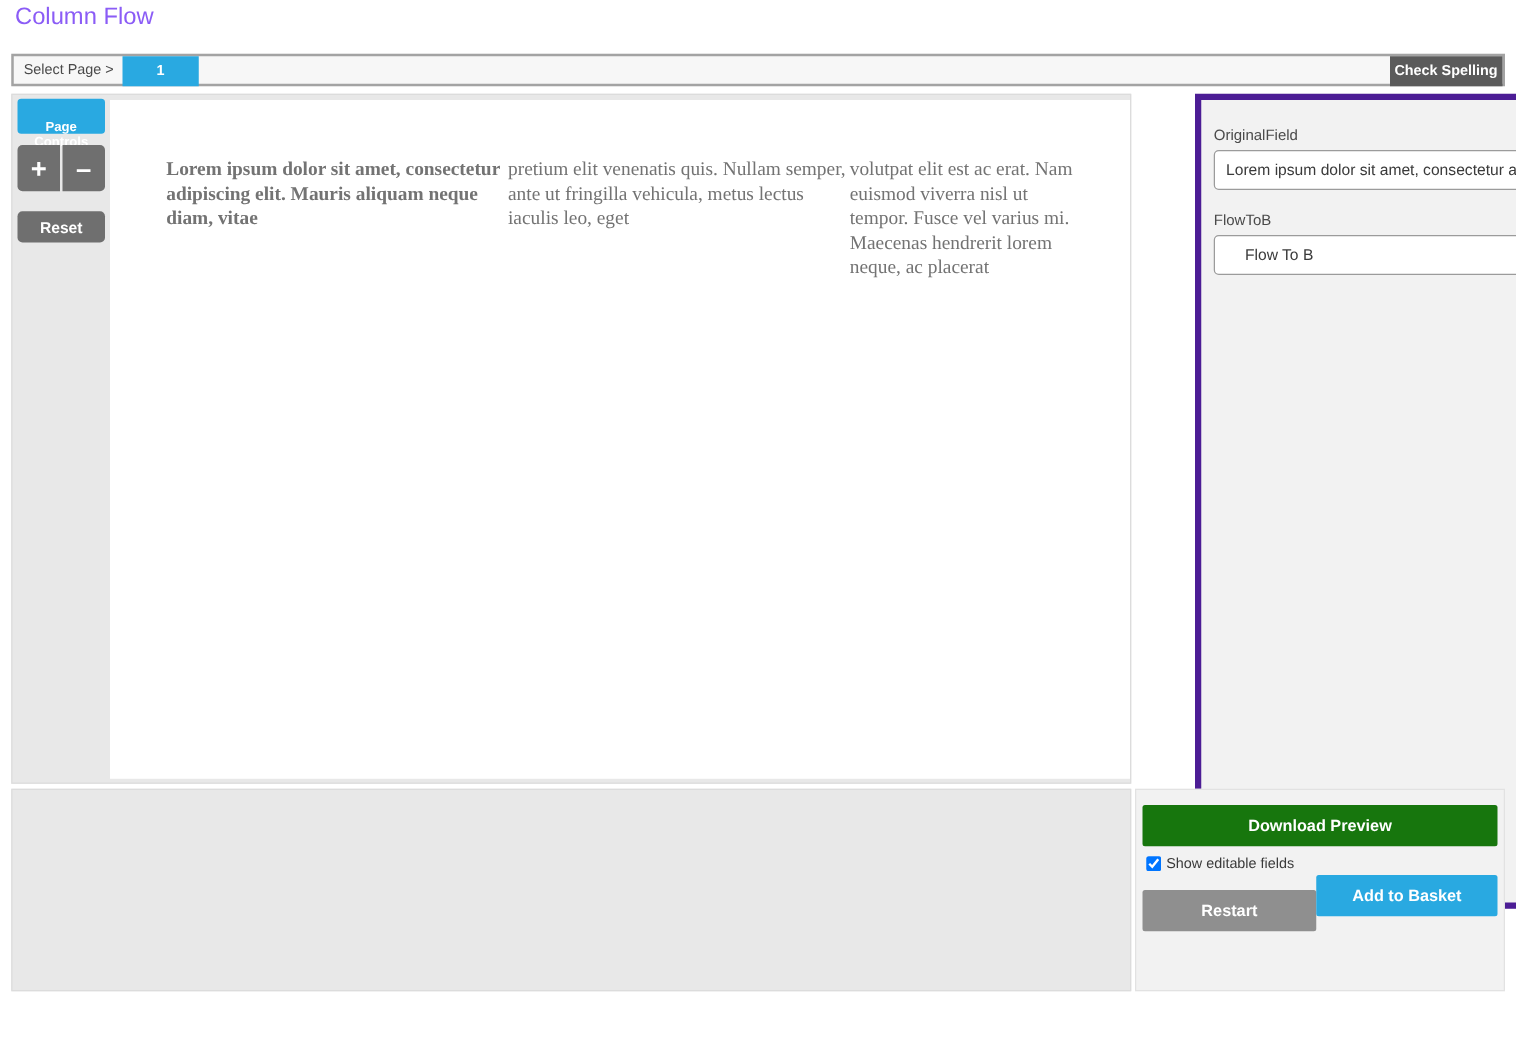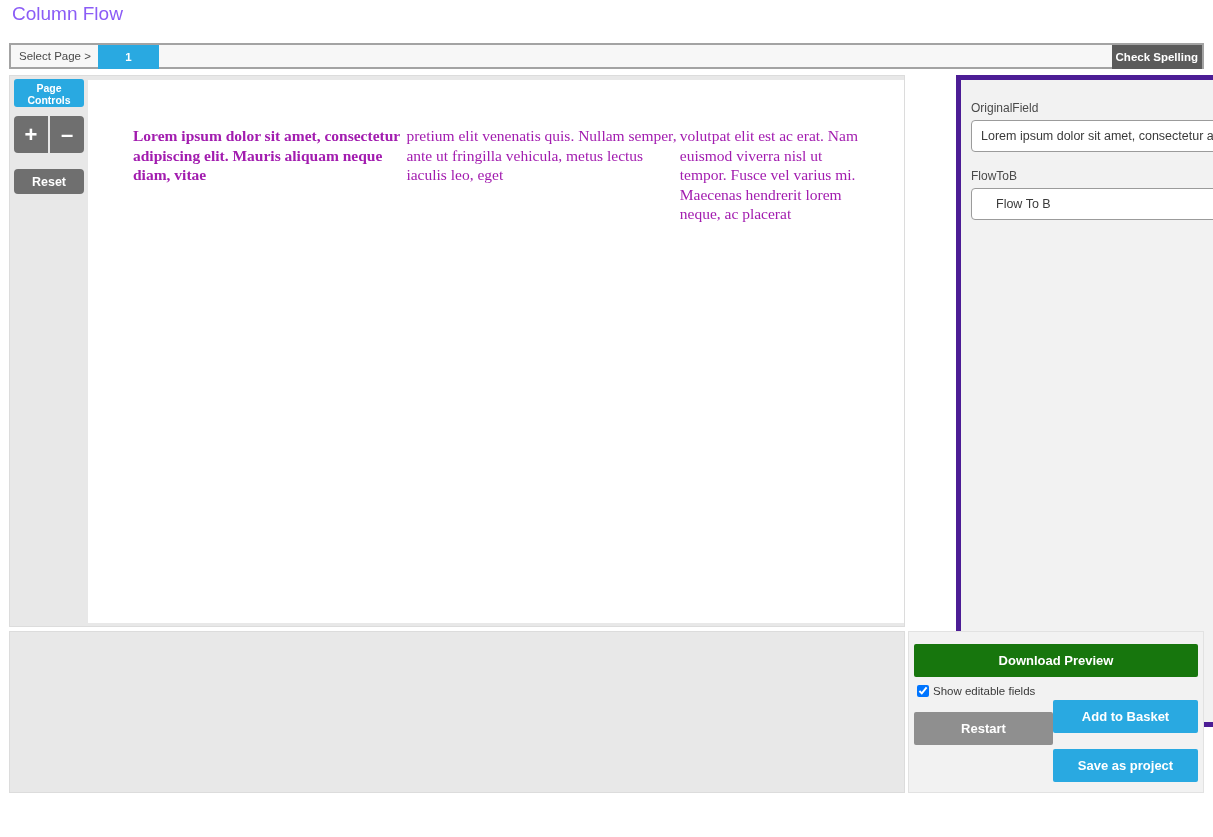--- a/index.html
+++ b/index.html
@@ -116,21 +116,21 @@
     left: 4px;
     top: 3px;
     width: 70px;
     height: 28px;
     background: #29a9e1;
     color: #ffffff;
     font-size: 10.5px;
     font-weight: bold;
     text-align: center;
     line-height: 12px;
-    padding-top: 3px;
+    padding-top: 17px;
     box-sizing: border-box;
     border-radius: 3px;
     cursor: pointer;
   }
   .zoom-group {
     position: absolute;
     left: 4px;
     top: 40px;
     width: 70px;
     height: 37px;
@@ -183,21 +183,21 @@
     top: 46px;
     width: 740px;
     display: flex;
     gap: 0px;
   }
   .text-col {
     width: 283px;
     font-family: "Liberation Serif", serif;
     font-size: 15.5px;
     line-height: 19.5px;
-    color: #a21caf;
+    color: #737373;
     font-weight: bold;
   }
   .text-col.col-2, .text-col.col-3 { font-weight: normal; }
   .text-col.col-1 { width: 283px; }
   .text-col.col-2 { width: 283px; }
   .text-col.col-3 { width: 200px; }
 
   
   .fields-panel {
     position: absolute;
@@ -379,17 +379,16 @@
   <div class="bottom-left"></div>
 
   <div class="bottom-right">
     <button class="download-preview">Download Preview</button>
     <div class="show-fields-row">
       <input type="checkbox" checked="" style="">
       <span>Show editable fields</span>
     </div>
     <button class="restart-btn">Restart</button>
     <button class="add-basket-btn">Add to Basket</button>
-    <button class="save-project-btn">Save as project</button>
   </div>
 
   <div class="footer-strip"></div>
 </div>
 
 </body></html>

